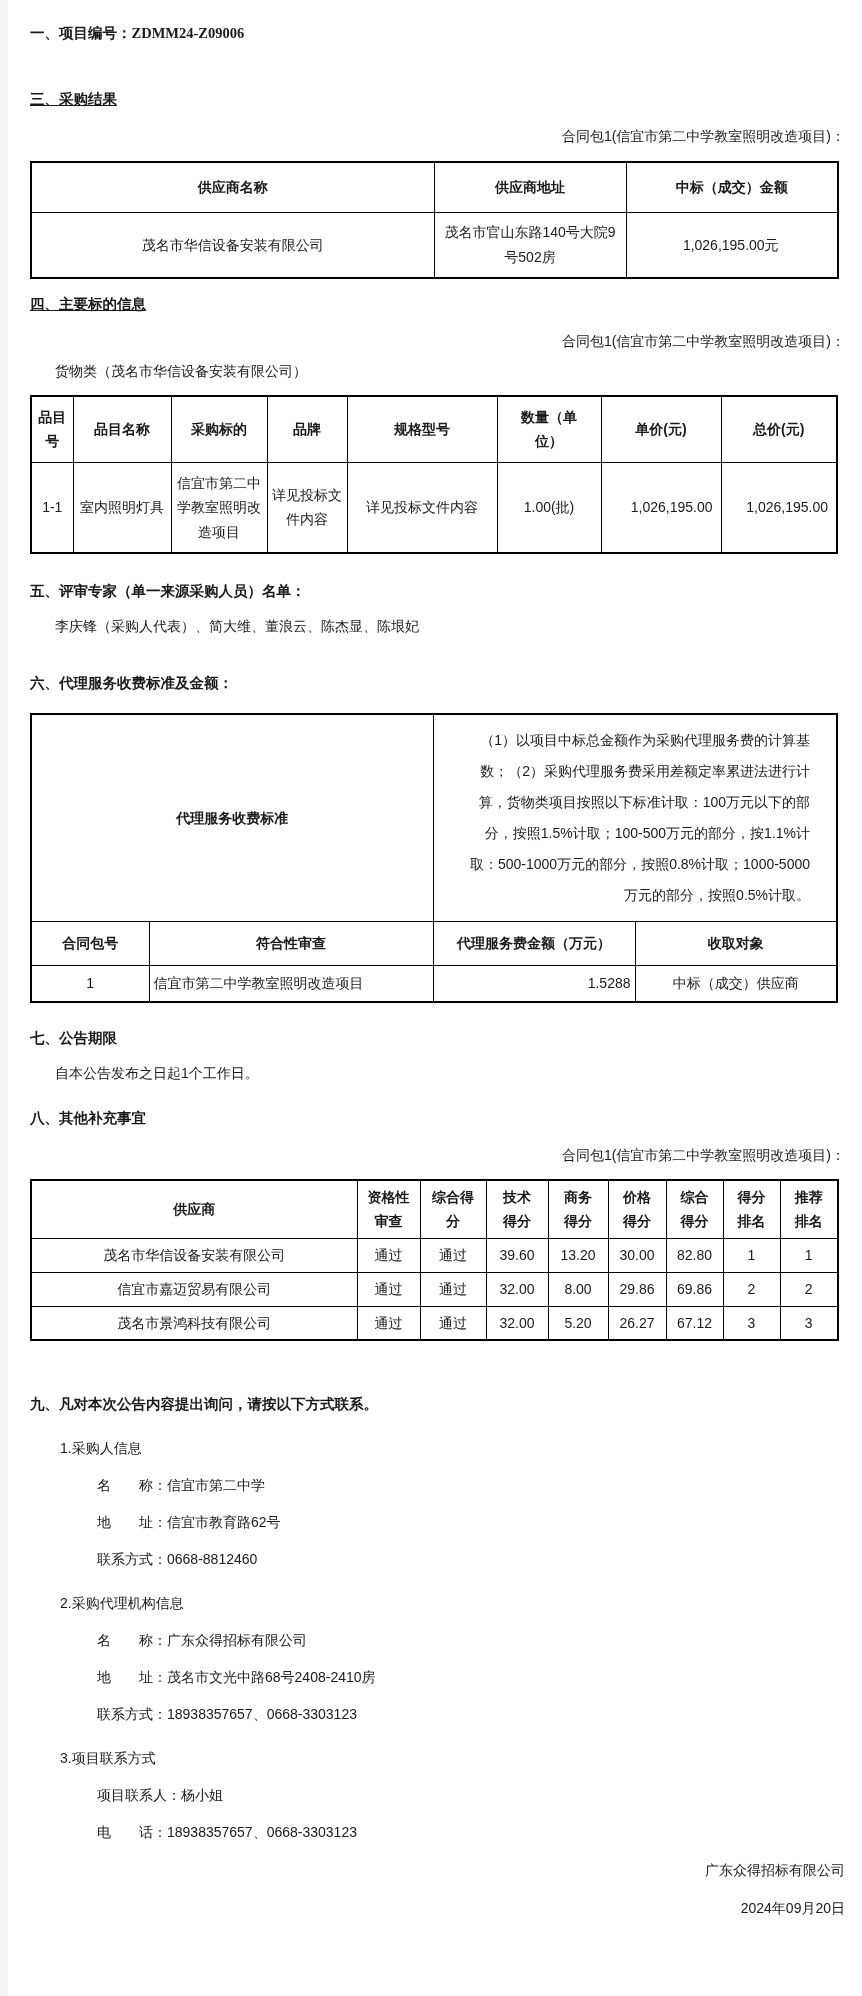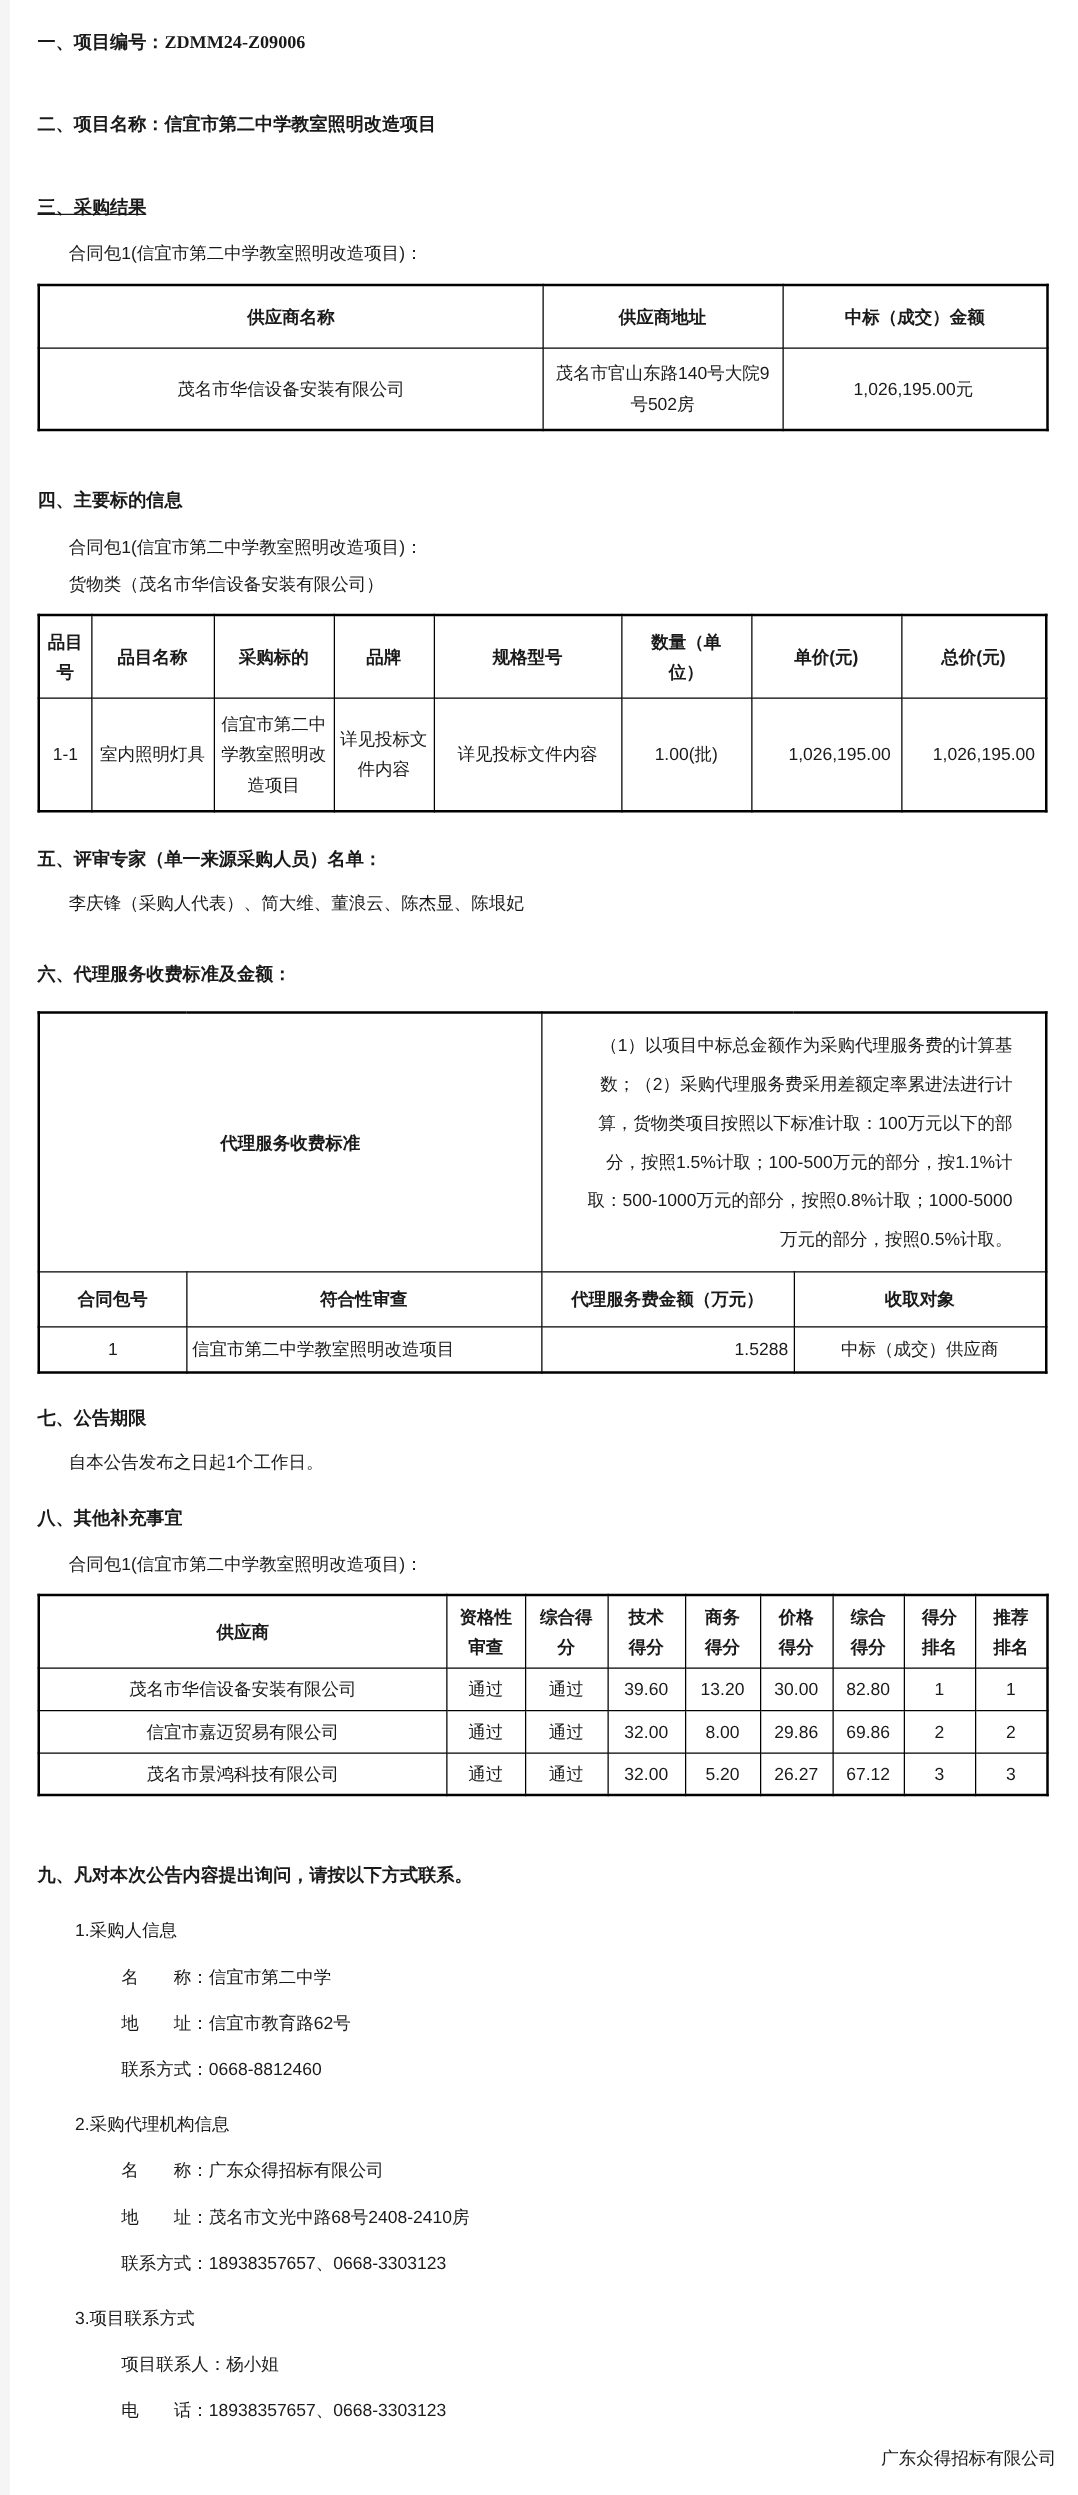--- a/index.html
+++ b/index.html
@@ -12,28 +12,28 @@
     font-size:14px; color:#1a1a1a;
     position:relative;
   }
   .edge-strip { position:absolute; left:0; top:0; width:8px; height:100%; background:#f5f5f5; }
   .page { flex:1 0 auto; padding:10px 17px 0 30px; }
 
   .sec-h { font-weight:700; font-size:14.5px; margin:0; }
   #h1 { margin-top:14px;font-family:Liberation Serif, serif; }
   #h2 { margin-top:47px; }
   #h3 { margin-top:47px;text-decoration:underline; }
-  #h4 { margin-top:46px; }
+  #h4 { margin-top:16px;text-decoration:underline; }
   #h5 { margin-top:28px; }
   #h6 { margin-top:38px; }
   #h7 { margin-top:26px; }
   #h8 { margin-top:26px; }
   #h9 { margin-top:54px; }
 
-  .pkg { margin:19px 0 0 25px; }
+  .pkg { margin:19px 0 0 25px;text-align:right; }
   .cat { margin:12px 0 0 25px; }
   .plain { margin:17px 0 0 25px; }
 
   table { border-collapse:collapse; table-layout:fixed; margin-top:15px; border:2px solid #000; }
   th, td { border:1px solid #000; text-align:center; vertical-align:middle; font-weight:400; line-height:1.75; word-break:break-all; }
   th { font-weight:700; }
 
   .t1 { width:807px; }
   .t1 th { height:50px; padding:4px; }
   .t1 td { height:66px; padding:6px; }
@@ -66,21 +66,20 @@
   .sig-date { margin-top:20px; }
 </style>
 </head>
 <body>
 
 <div class="edge-strip"></div>
 
 <div class="page">
 
   <div class="sec-h" id="h1">一、项目编号：ZDMM24-Z09006</div>
-  <div class="sec-h" id="h2">二、项目名称：信宜市第二中学教室照明改造项目</div>
 
   <div class="sec-h" id="h3">三、采购结果</div>
   <div class="pkg">合同包1(信宜市第二中学教室照明改造项目)：</div>
 
   <table class="t1">
     <colgroup>
         <col style="width:403px">
         <col style="width:192px">
         <col style="width:212px">
       </colgroup>

